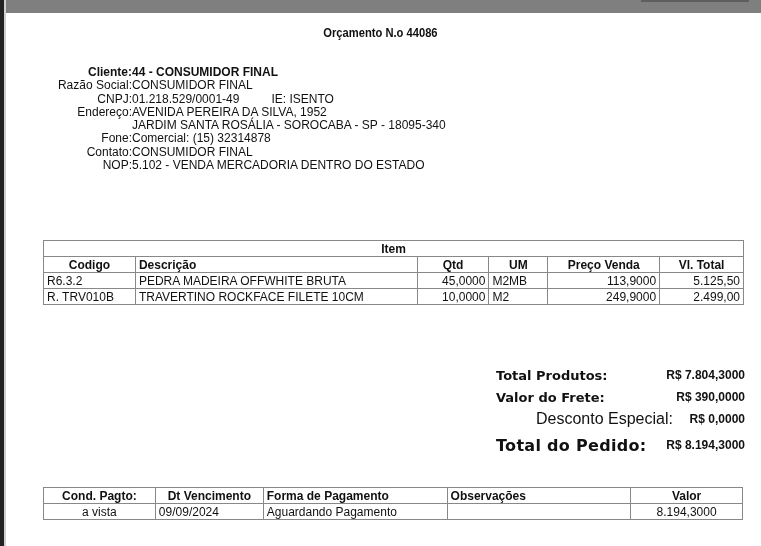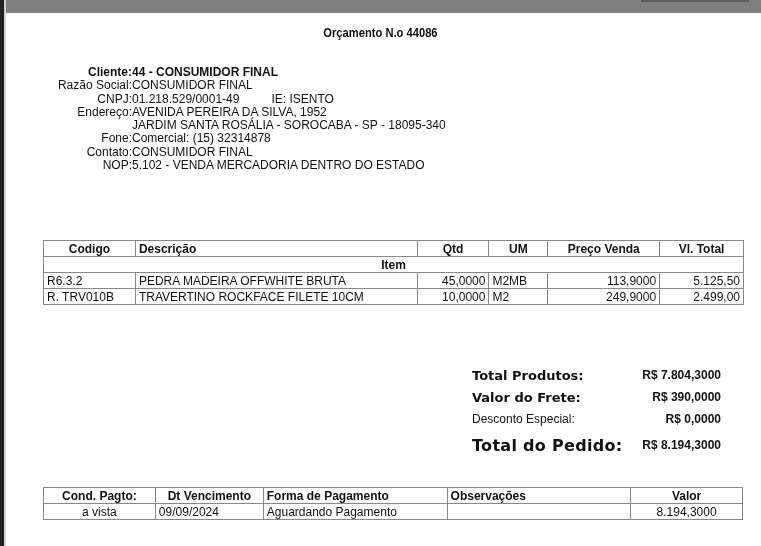--- a/index.html
+++ b/index.html
@@ -49,26 +49,26 @@
     }
     table.grid th { font-weight: bold; }
     .c { text-align: center; }
     .r { text-align: right; }
     .l { text-align: left; }
 
     #items { left: 43px; top: 240px; width: 701px; }
     #payment { left: 43px; top: 487px; width: 700px; }
 
     .totals {
-      position: absolute; left: 472px; top: 364px; width: 249px;
+      position: absolute; left: 496px; top: 364px; width: 249px;
       font-size: 12px;
     }
     .totals .row { display: flex; justify-content: space-between; height: 22px; align-items: center; }
     .totals .big-label { font-weight: bold; font-size: 13px; font-family: "DejaVu Sans", sans-serif; }
-    .totals .small-label { font-size: 12px; }
+    .totals .small-label { font-size: 16px; margin-left: 40px; }
     .totals .v { font-weight: bold; font-size: 12px; }
     .totals .grand { height: 26px; margin-top: 2px; }
     .totals .grand .big-label { font-size: 16px; font-family: "DejaVu Sans", sans-serif; letter-spacing: 0.3px; }
     .totals .grand .v { font-size: 12px; }
   </style>
 </head>
 <body>
 
 <div class="topbar">
   <div class="topbar-btn"></div>
@@ -118,29 +118,29 @@
   <colgroup>
     <col style="width:92px">
       <col style="width:282px">
       <col style="width:72px">
       <col style="width:59px">
       <col style="width:112px">
       <col style="width:84px">
   </colgroup>
   <tbody>
       <tr>
+    <th colspan="6" class="c">Item</th>
+  </tr>
+  <tr>
     <th class="c">Codigo</th>
     <th class="l">Descrição</th>
     <th class="c">Qtd</th>
     <th class="c">UM</th>
     <th class="c">Preço Venda</th>
     <th class="c">Vl. Total</th>
-  </tr>
-  <tr>
-    <th colspan="6" class="c">Item</th>
   </tr>
   <tr>
     <td class="l">R6.3.2</td>
     <td class="l">PEDRA MADEIRA OFFWHITE BRUTA</td>
     <td class="r">45,0000</td>
     <td class="l">M2MB</td>
     <td class="r">113,9000</td>
     <td class="r">5.125,50</td>
   </tr>
   <tr>

